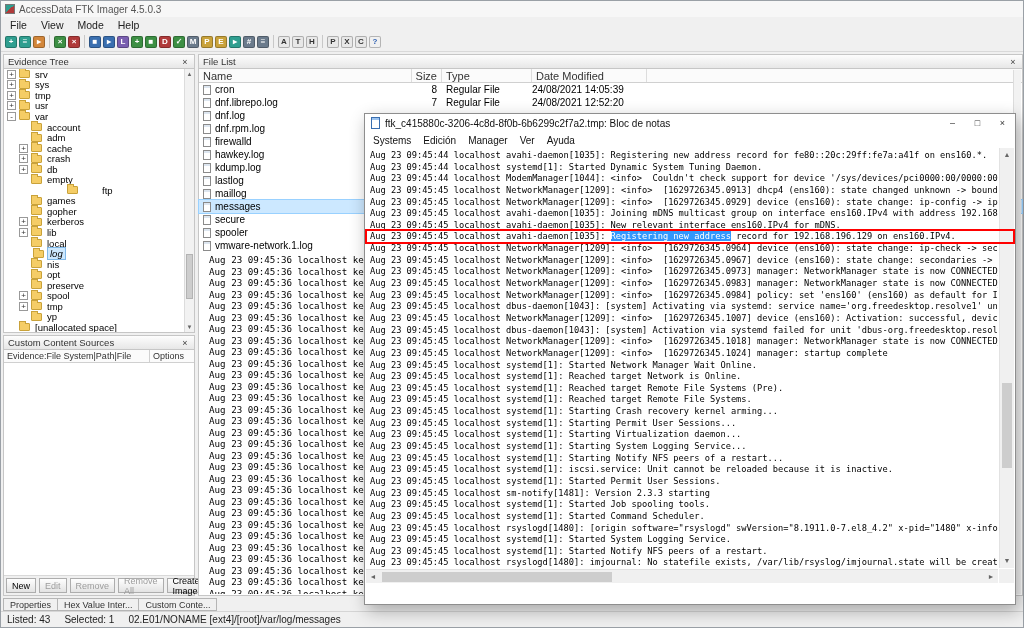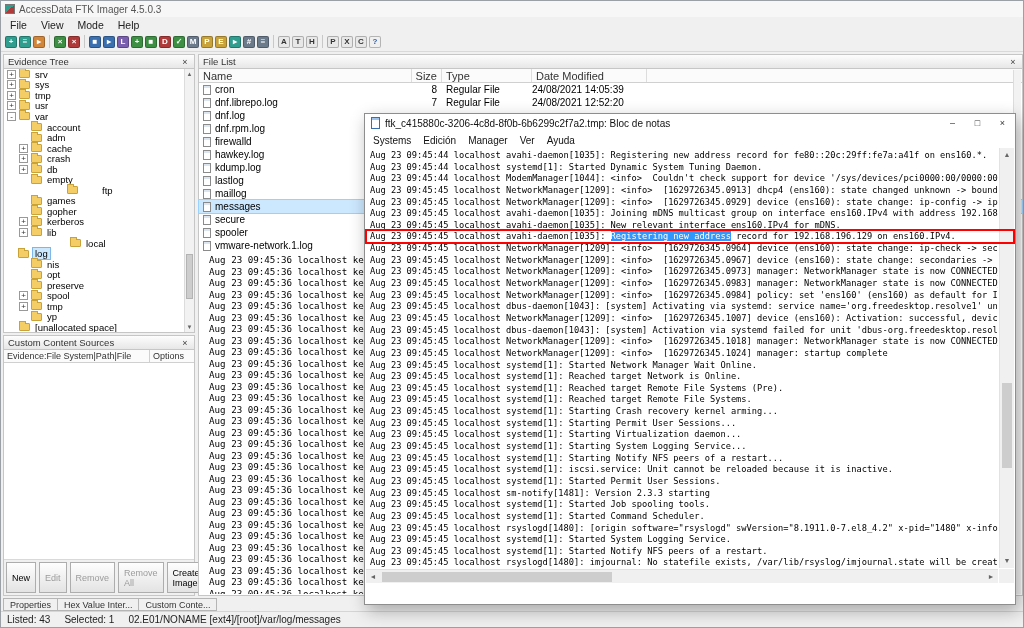--- a/index.html
+++ b/index.html
@@ -37,21 +37,21 @@
   .vscroll .arr{height:10px;font-size:6px;color:#666;text-align:center;line-height:10px}
   .vscroll .thumb{position:absolute;left:1px;right:1px;background:#cdcdcd;border:1px solid #b3b3b3}
 
   
   #custom-panel{left:2px;top:334px;width:192px;height:261px}
   .cc-header{display:flex;height:13px;flex:0 0 13px;background:#fbfbfb;border-bottom:1px solid #d0d0d0;font-size:9px;color:#333}
   .cc-col1{flex:1;border-right:1px solid #d0d0d0;padding:0 3px;display:flex;align-items:center;overflow:hidden;white-space:nowrap}
   .cc-col2{width:44px;padding:0 3px;display:flex;align-items:center}
   .cc-body{flex:1;background:#fff}
   .cc-buttons{flex:0 0 20px;display:flex;gap:3px;align-items:center;padding:2px 2px;background:#f0f0f0;border-top:1px solid #d9d9d9}
-  .btn{height:31px;border:1px solid #adadad;background:linear-gradient(#fefefe,#e3e3e3);font-size:9px;padding:0 5px;display:flex;align-items:center;color:#000}
+  .btn{height:15px;border:1px solid #adadad;background:linear-gradient(#fefefe,#e3e3e3);font-size:9px;padding:0 5px;display:flex;align-items:center;color:#000}
   .btn.disabled{color:#9c9c9c}
 
   .tabs{position:absolute;left:2px;top:597px;height:13px;display:flex}
   .tab{border:1px solid #b5b5b5;border-left:none;background:#f0f0f0;font-size:9px;color:#333;padding:0 6px;display:flex;align-items:center;white-space:nowrap}
   .tab:first-child{border-left:1px solid #b5b5b5}
 
   .statusbar{position:absolute;left:0;right:0;bottom:0;height:16px;background:#f0f0f0;border-top:1px solid #d5d5d5;display:flex;align-items:center;gap:14px;padding:0 6px;font-size:10px;color:#222}
 
   
   #filelist-panel{left:197px;top:53px;width:825px;height:542px}
@@ -220,26 +220,26 @@
           <div class="tree-row" style="padding-left: 15px;">
             <span class="expander">+</span>
             <span class="folder"></span>
             <span class="tree-label">kerberos</span>
           </div>
           <div class="tree-row" style="padding-left: 15px;">
             <span class="expander">+</span>
             <span class="folder"></span>
             <span class="tree-label">lib</span>
           </div>
-          <div class="tree-row" style="padding-left: 15px; margin-left: 39px;">
+          <div class="tree-row" style="padding-left: 15px;">
             <span class="expander none"></span>
             <span class="folder"></span>
             <span class="tree-label">local</span>
           </div>
-          <div class="tree-row sel" style="padding-left: 2px;">
+          <div class="tree-row sel" style="padding-left: 17px; font-style: italic;">
             <span class="expander none"></span>
             <span class="folder"></span>
             <span class="tree-label">log</span>
           </div>
           <div class="tree-row" style="padding-left: 15px;">
             <span class="expander none"></span>
             <span class="folder"></span>
             <span class="tree-label">nis</span>
           </div>
           <div class="tree-row" style="padding-left: 15px;">

